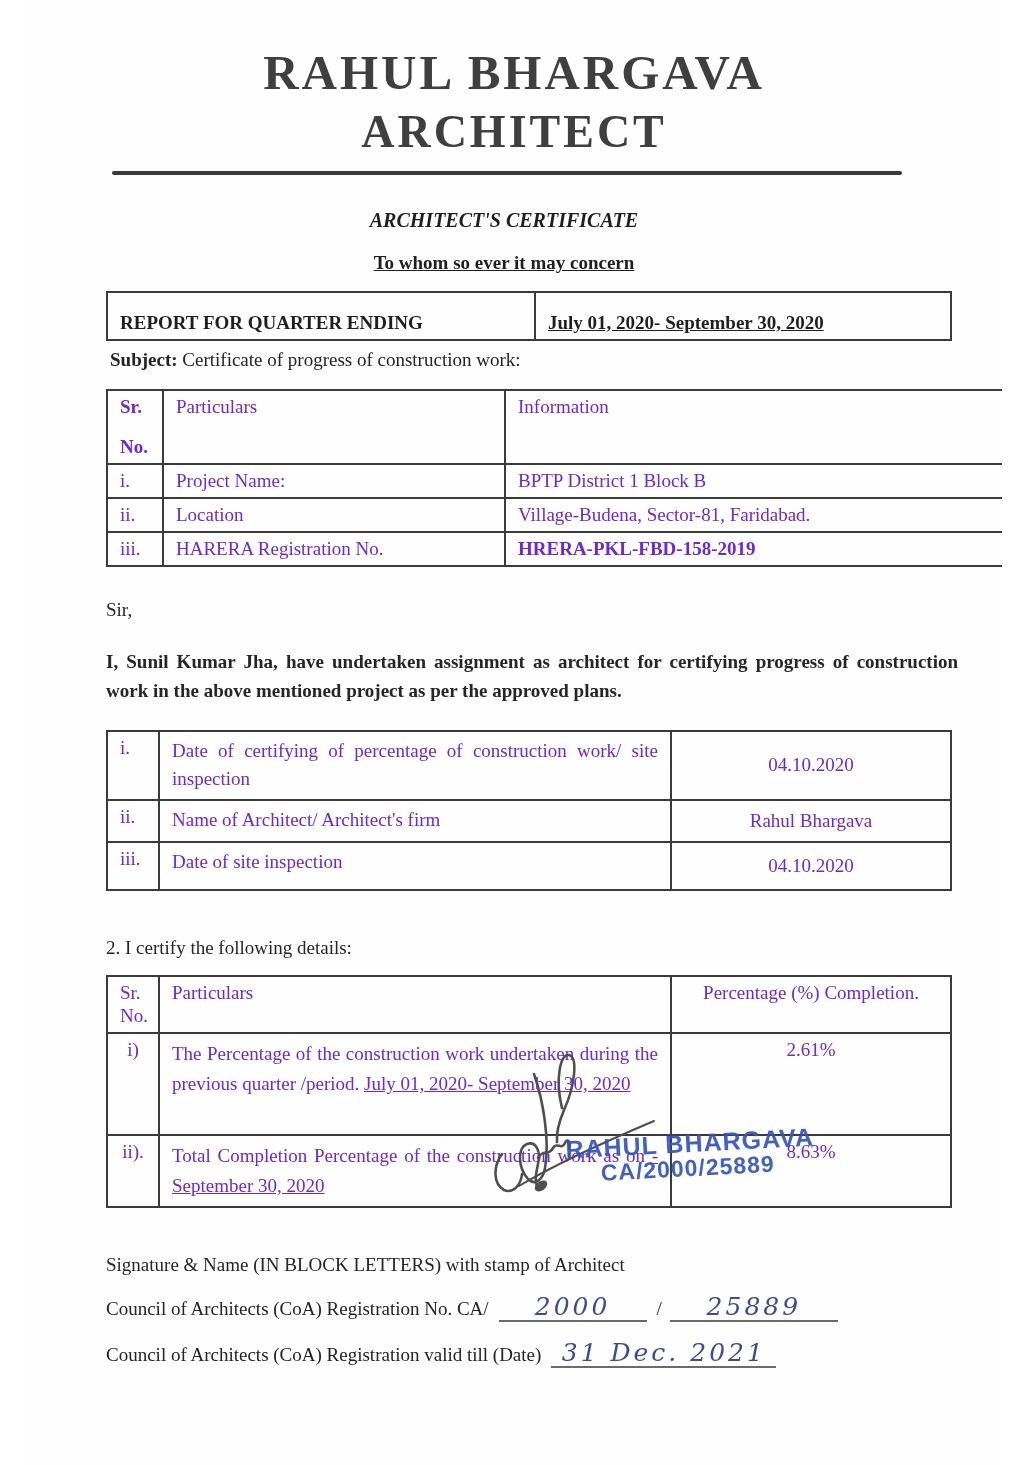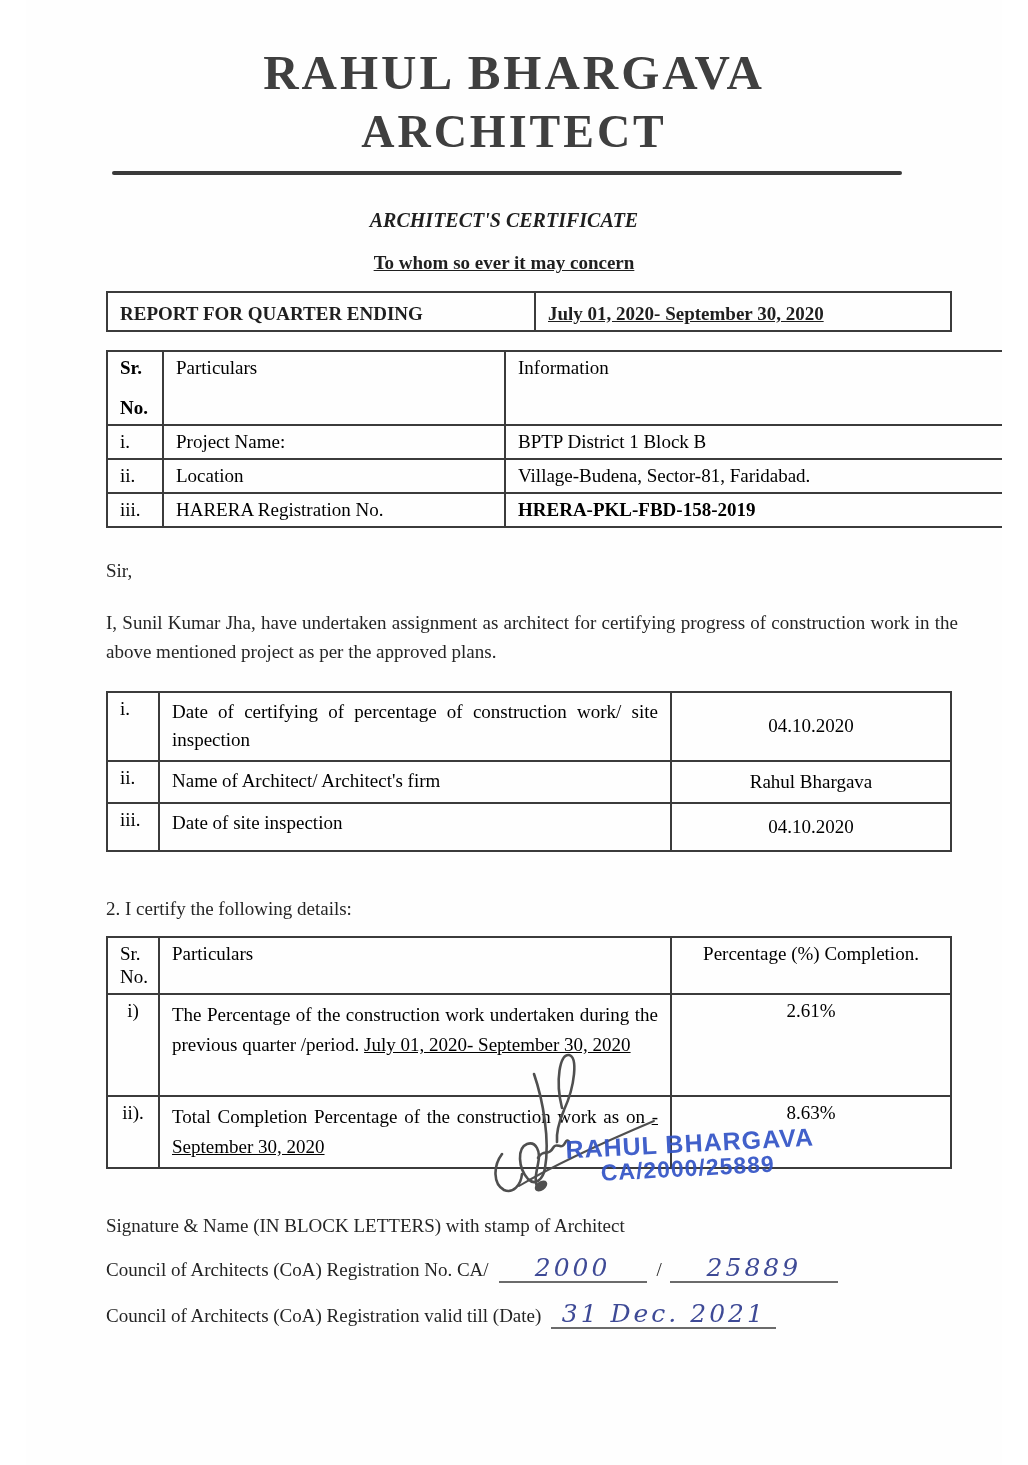--- a/index.html
+++ b/index.html
@@ -40,48 +40,48 @@
     text-align: center; font-weight: bold; font-size: 19px;
     text-decoration: underline; margin: 20px 100px 0 0; color: #1f1f1f;
   }
 
   
   .report-table {
     border-collapse: collapse; width: 846px; margin-top: 17px;
     table-layout: fixed;
   }
   .report-table td {
-    border: 2px solid #3b3b3b; padding: 10px 12px 5px 12px;
+    border: 2px solid #3b3b3b; padding: 19px 12px 5px 12px;
     font-size: 19px; font-weight: bold; color: #1f1f1f;
   }
   .report-table .val { text-decoration: underline; }
 
   .subject-line { font-size: 19px; margin: 8px 0 0 4px; color: #242424; }
   .subject-line .b { font-weight: bold; }
 
   
   table.doc { border-collapse: collapse; table-layout: fixed; }
   table.doc td, table.doc th {
     border: 2px solid #3b3b3b; vertical-align: top;
-    font-size: 19px; padding: 5px 12px; text-align: left; color: #000000;
+    font-size: 19px; padding: 5px 12px; text-align: left; color: #6d28d9;
     font-weight: normal;
   }
 
   .project-table { width: 922px; margin-top: 18px; }
   .project-table .srhead {
     display: flex; flex-direction: column; justify-content: space-between;
     min-height: 62px; font-weight: bold;
   }
   .project-table th { font-weight: bold; }
   .project-table td.bold, .project-table th.bold { font-weight: bold; }
 
   .salutation { font-size: 19px; margin-top: 32px; }
   .intro {
     font-size: 19px; margin-top: 26px; width: 852px;
-    text-align: justify; line-height: 1.55;
+    text-align: justify; line-height: 1.55; font-weight: bold;
   }
 
   .inspection-table { width: 846px; margin-top: 24px; }
   .inspection-table td.val {
     text-align: center; vertical-align: middle; font-size: 19px;
   }
   .inspection-table td.pt { text-align: justify; line-height: 1.5; }
 
   .certify-line { font-size: 19px; margin-top: 46px; }
 
@@ -145,20 +145,21 @@
           <col>
         </colgroup>
       <tbody>
           <tr>
         <td>REPORT FOR QUARTER ENDING</td>
         <td class="val">July 01, 2020- September 30, 2020</td>
       </tr>
     </tbody>
       </table>
 
+    <div class="subject-line"><span class="b">Subject:</span><span> Certificate of progress of construction work:</span></div>
 
     <table class="doc project-table">
       <colgroup>
           <col style="width:56px">
           <col style="width:342px">
           <col>
         </colgroup>
       <tbody>
           <tr>
         <th>

